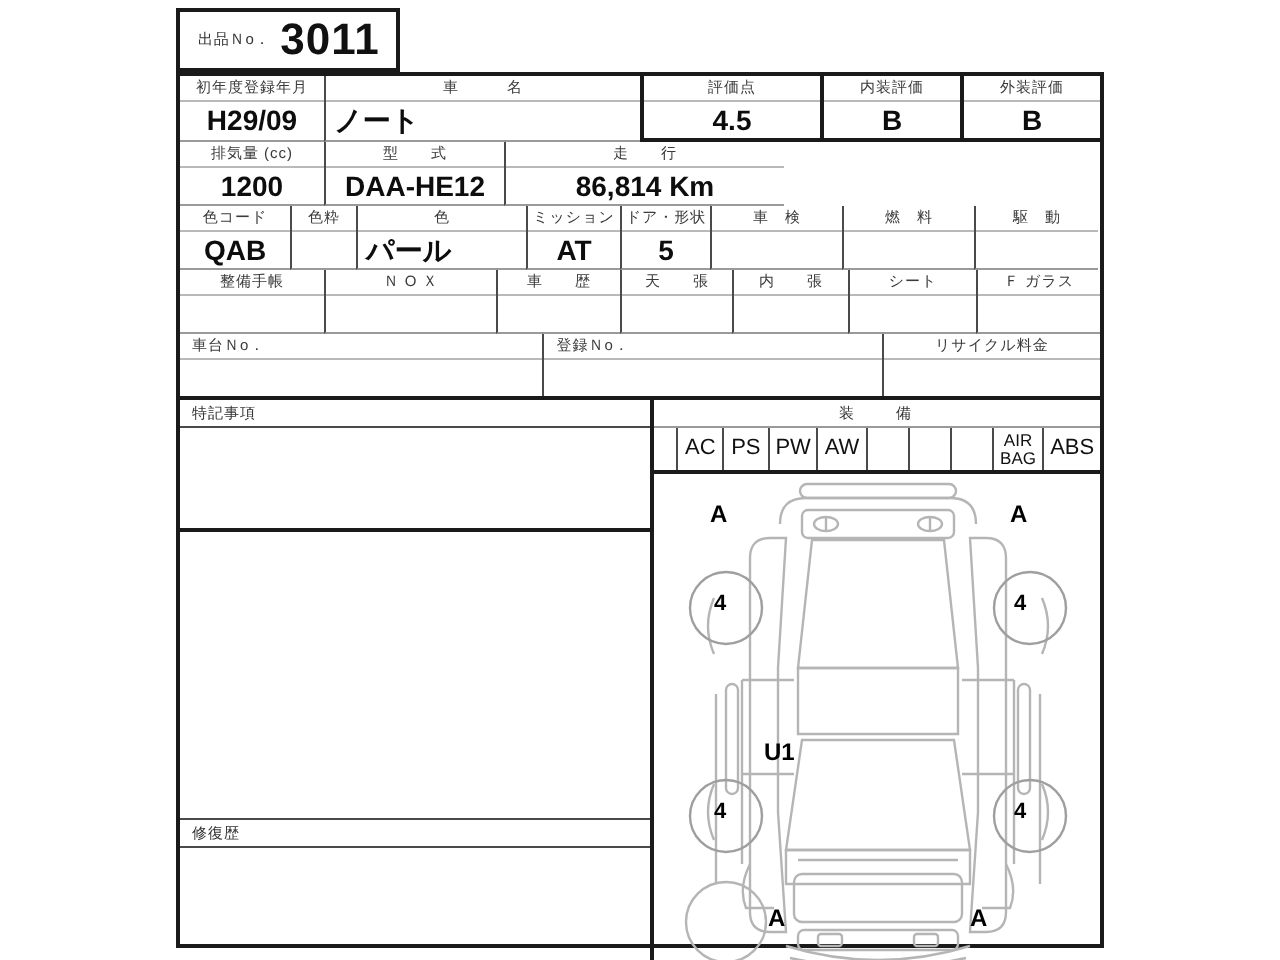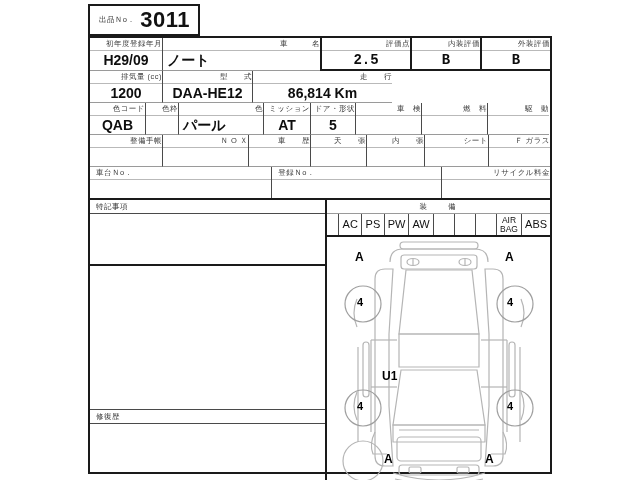--- a/index.html
+++ b/index.html
@@ -21,21 +21,21 @@
     top: 4px;
     width: 464px;
     height: 470px;
   }
 
   
   .lbl {
     font-size: 7.5px;
     letter-spacing: 0.5px;
     color: #3a3a3a;
-    text-align: right;
+    text-align: center;
     line-height: 12px;
     height: 12px;
     overflow: hidden;
     white-space: nowrap;
   }
   .val {
     font-size: 14px;
     font-weight: bold;
     color: #0d0d0d;
     line-height: 18px;
@@ -97,21 +97,20 @@
     height: 438px;
     border: 2px solid #1a1a1a;
     box-sizing: border-box;
     background: #fff;
   }
 
   
   .eval-block {
     border-left: 2px solid #1a1a1a !important;
     border-bottom: 2px solid #1a1a1a !important;
-    font-family: Liberation Mono, monospace;
   }
   .eval-block.last { border-right: 0; }
 
   
   #lower {
     display: flex;
     width: 100%;
     height: 287px;
   }
   #notes-col {
@@ -209,21 +208,21 @@
       <div class="cell" style="width:72px">
         <div class="lbl">初年度登録年月</div>
         <div class="val c">H29/09</div>
       </div>
       <div class="cell" style="width:158px">
         <div class="lbl">車　　　名</div>
         <div class="val l">ノート</div>
       </div>
       <div class="cell eval-block" style="width:90px">
         <div class="lbl">評価点</div>
-        <div class="val c">2.5</div>
+        <div class="val c">4.5</div>
       </div>
       <div class="cell eval-block" style="width:70px">
         <div class="lbl">内装評価</div>
         <div class="val c">B</div>
       </div>
       <div class="cell eval-block last" style="width:70px">
         <div class="lbl">外装評価</div>
         <div class="val c">B</div>
       </div>
     </div>

